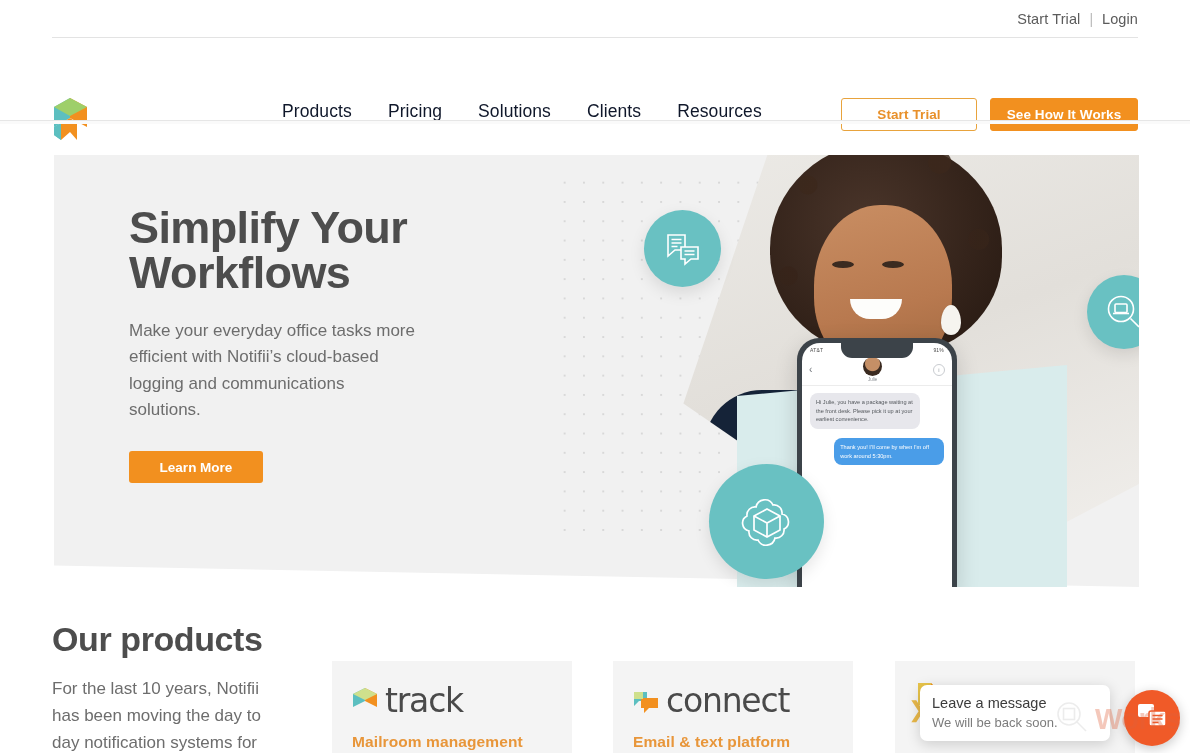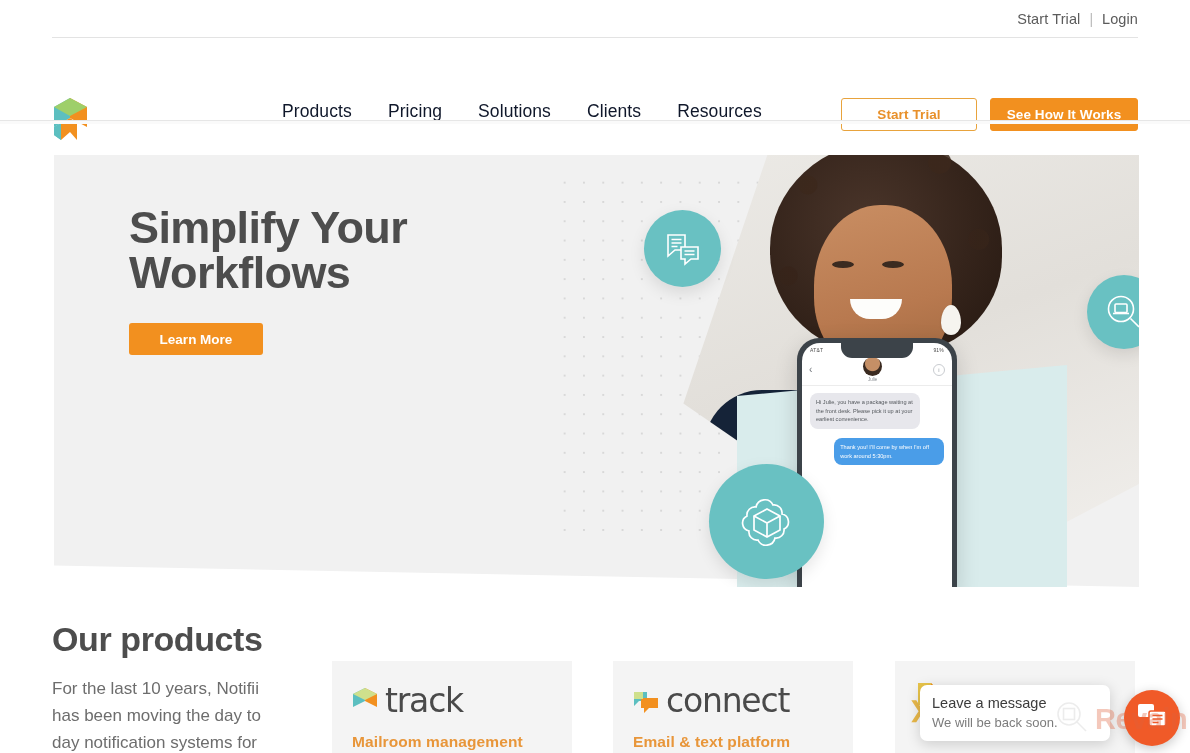--- a/index.html
+++ b/index.html
@@ -349,20 +349,21 @@
   </div>
   <div class="nav-bottom-rule"></div>
   <div class="below-nav-strip"></div>
 
   <div class="hero">
     <div class="hero-bg"></div>
 
     <div class="hero-copy">
       <div class="hero-title">Simplify Your
 Workflows</div>
+      <div class="hero-sub">Make your everyday office tasks more efficient with Notifii’s cloud-based logging and communications solutions.</div>
       <div class="hero-cta">Learn More</div>
     </div>
 
     <div class="hero-art">
       <div class="dotgrid"></div>
 
       <div class="photo-shape">
         <div class="wall"></div>
         <div class="hair"></div>
         <div class="face"></div>
@@ -491,16 +492,16 @@
   </div>
 
   <div class="watermark">
     <span>
       <svg width="34" height="34" viewBox="0 0 34 34" fill="none" stroke="#c9c9c9" stroke-width="1.6">
         <circle cx="14" cy="14" r="11"></circle>
         <rect x="8.5" y="8.5" width="11" height="11"></rect>
         <path d="M21 21l10 10"></path>
       </svg>
     </span>
-    <span class="wm-text">Revain</span>
+    <span class="wm-text">Works</span>
   </div>
 
 </div>
 
 </body></html>

